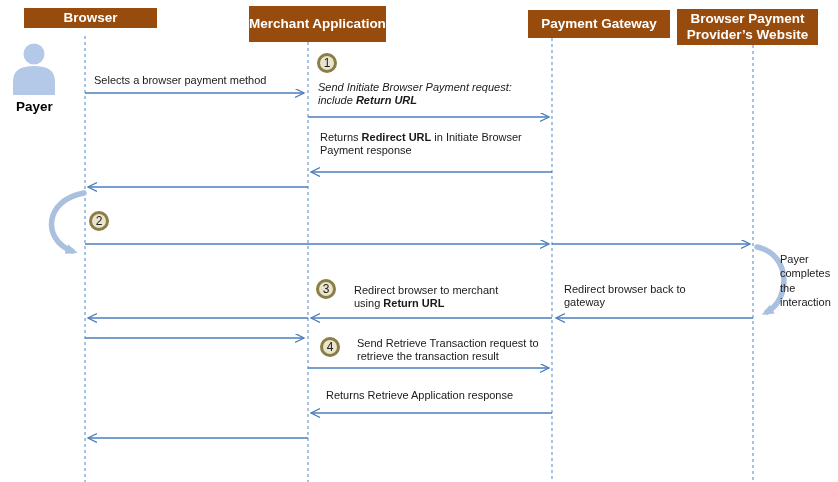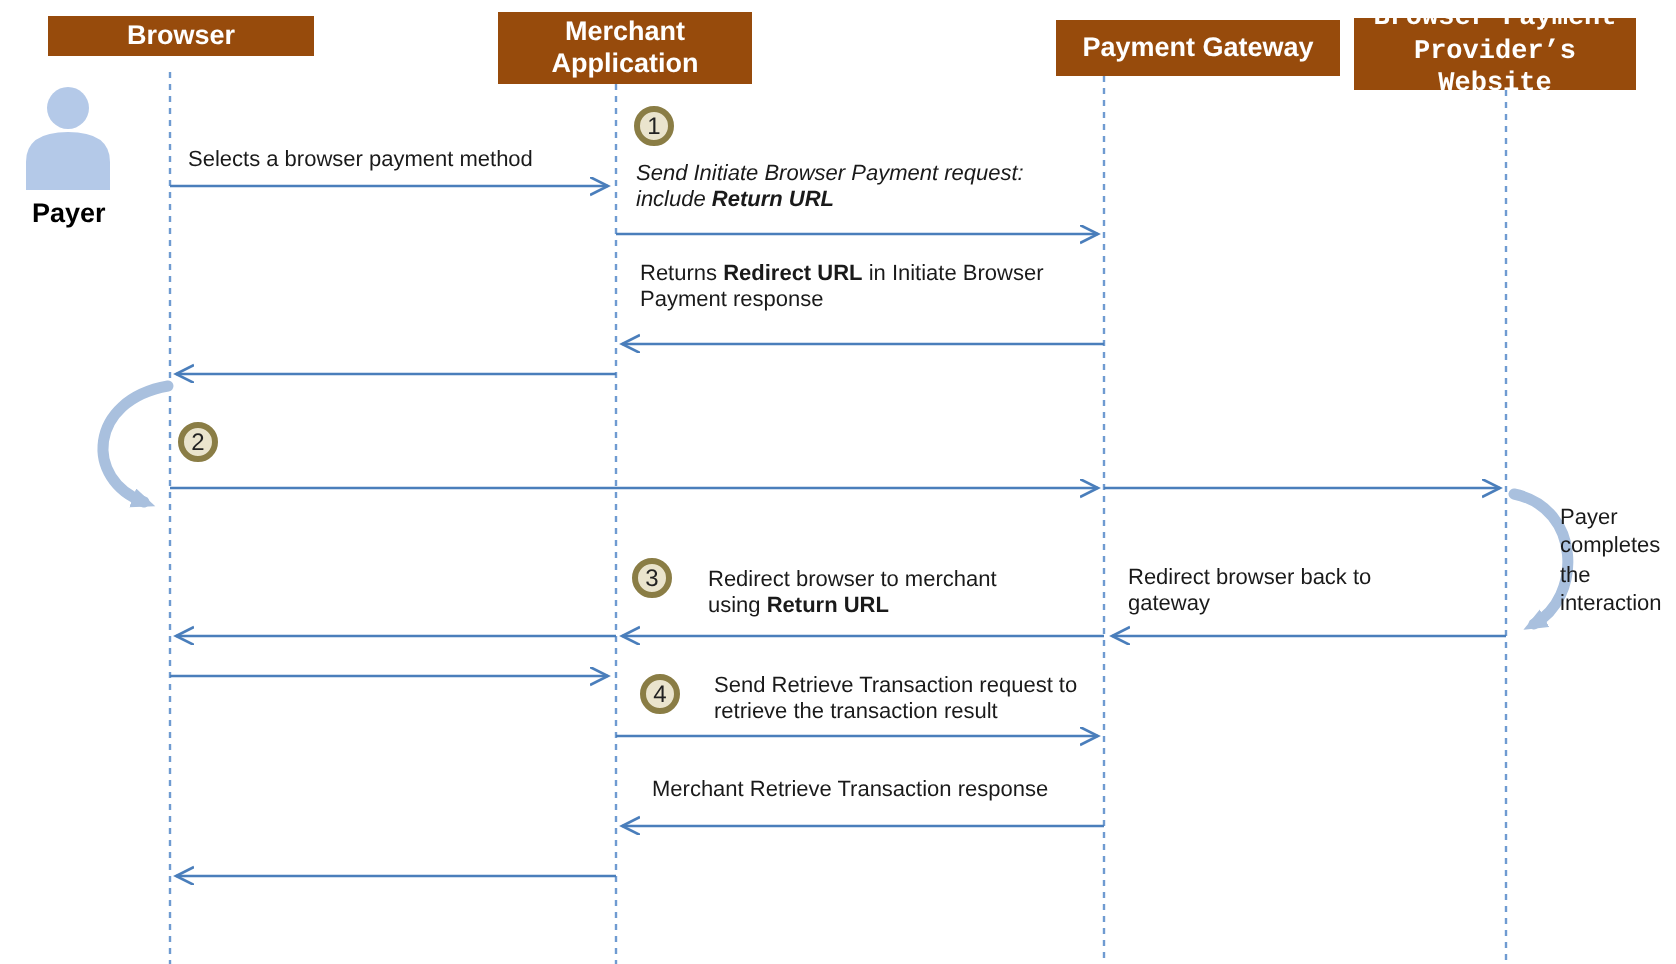--- a/index.html
+++ b/index.html
@@ -24,27 +24,27 @@
   svg.overlay{position:absolute;left:0;top:0;}
 </style>
 </head>
 <body>
 
 <div class="stage">
 
   <div class="hdr" style="left:24px;top:8px;width:133px;height:20px;">
     <span>Browser</span>
   </div>
-  <div class="hdr" style="left:249px;top:6px;width:127px;height:36px;">
+  <div class="hdr" style="left:249px;top:6px;width:137px;height:36px;">
     <span>Merchant Application</span>
   </div>
   <div class="hdr" style="left:528px;top:10px;width:142px;height:28px;">
     <span>Payment Gateway</span>
   </div>
-  <div class="hdr" style="left:677px;top:9px;width:141px;height:36px;font-family:Liberation Mono, monospace;">
+  <div class="hdr" style="left:677px;top:9px;width:141px;height:36px;">
     <span>Browser Payment Provider’s Website</span>
   </div>
 
   <svg class="overlay" width="70" height="100" style="left:0;top:0;">
     <circle cx="34" cy="54" r="10.5" fill="#B4C9E8"></circle>
     <path d="M13,95 L13,81 Q13,66 34,66 Q55,66 55,81 L55,95 Z" fill="#B4C9E8"></path>
   </svg>
   <div class="payer-label">Payer</div>
 
   <svg class="overlay" width="838" height="482">
@@ -101,15 +101,15 @@
   <div class="msg" style="left:780px;top:252px;line-height:1.3;"><span>Payer
 completes
 the
 interaction</span></div>
   <div class="msg" style="left:354px;top:284px;"><span>Redirect browser to merchant
 using </span><span style="font-weight: bold;">Return URL</span></div>
   <div class="msg" style="left:564px;top:283px;"><span>Redirect browser back to
 gateway</span></div>
   <div class="msg" style="left:357px;top:337px;"><span>Send Retrieve Transaction request to
 retrieve the transaction result</span></div>
-  <div class="msg" style="left:326px;top:389px;"><span>Merchant Retrieve Transaction response</span></div>
+  <div class="msg" style="left:326px;top:389px;"><span>Returns Retrieve Application response</span></div>
 
 </div>
 
 </body></html>

